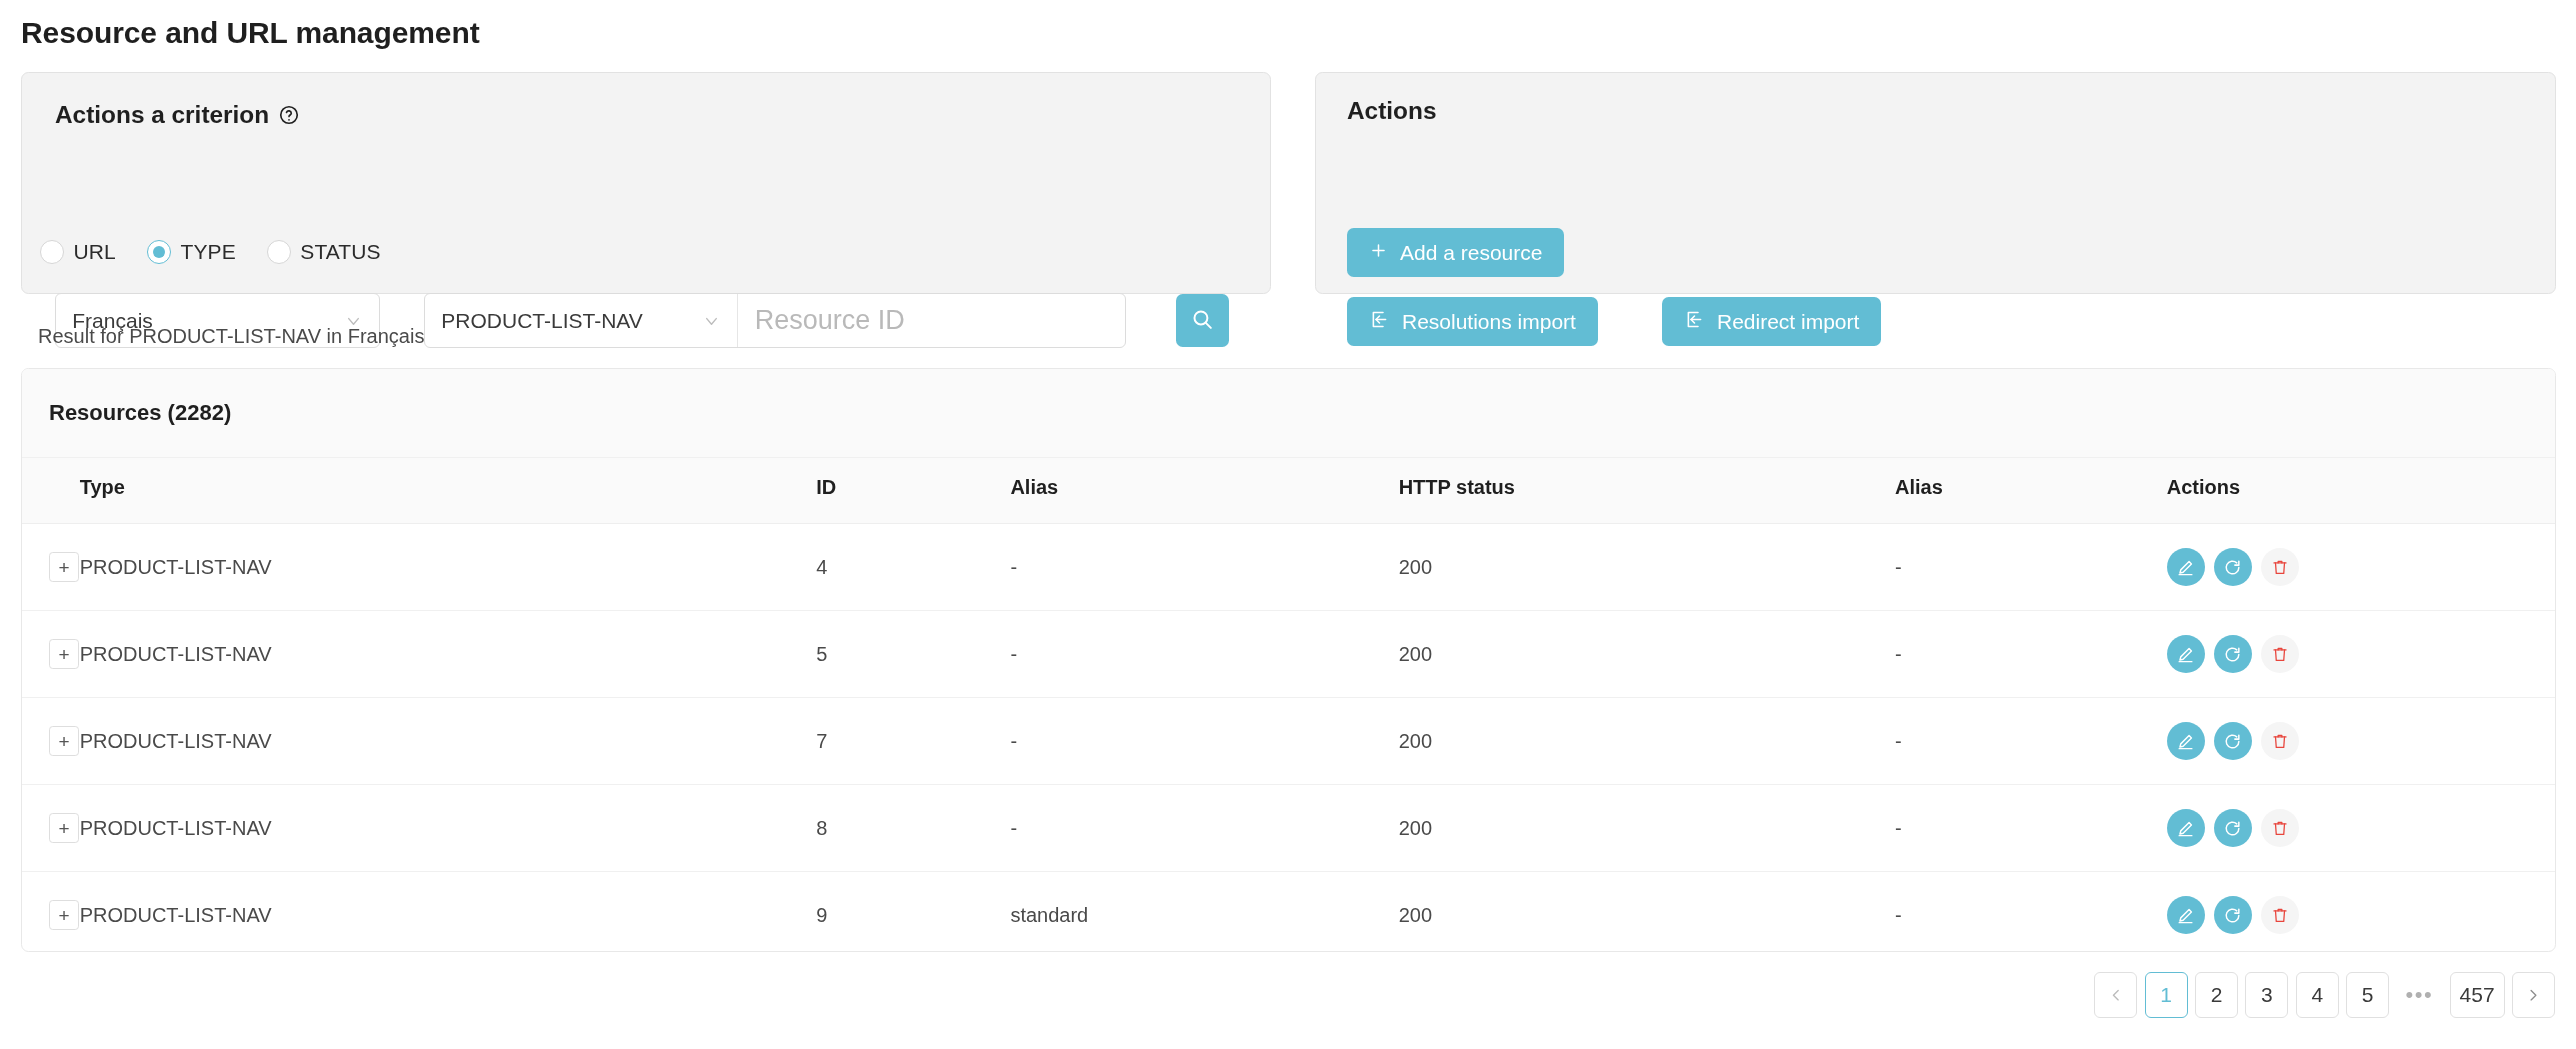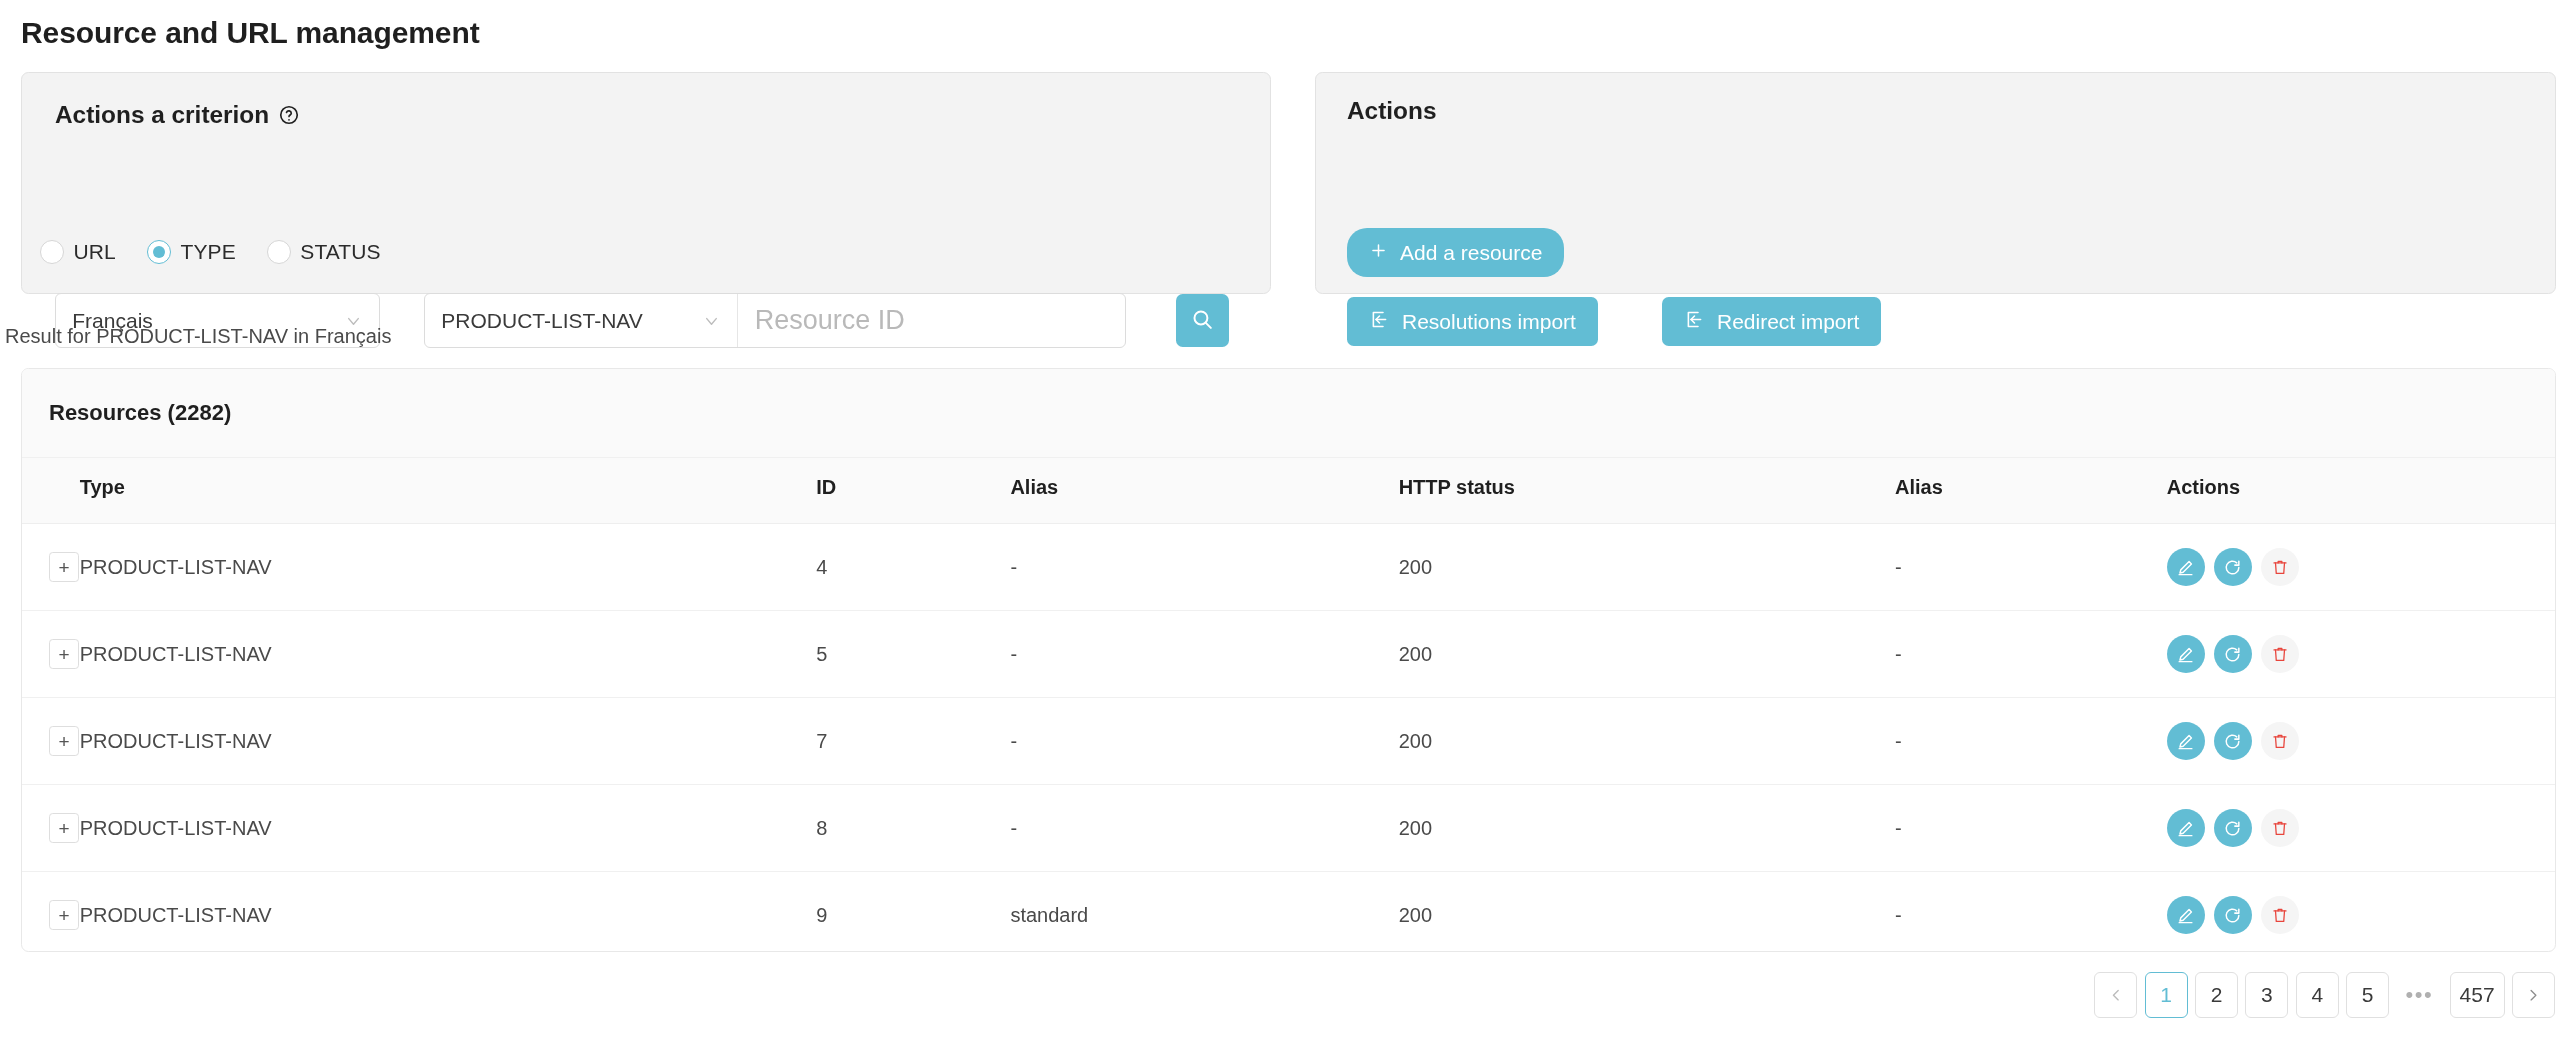--- a/index.html
+++ b/index.html
@@ -186,28 +186,28 @@
     color: #ffffff;
     border: 0;
     border-radius: 6.7px;
     font-size: 21px;
     font-family: "Liberation Sans", sans-serif;
     height: 49px;
     padding: 0 22px;
     cursor: pointer;
     white-space: nowrap;
   }
-  .btn-add { position: absolute; left: 31px; top: 155px; border-radius: 20px; }
+  .btn-add { position: absolute; left: 31px; top: 155px; }
   .btn-res { position: absolute; left: 31px; top: 224px; }
   .btn-red { position: absolute; left: 346px; top: 224px; }
 
   
   .result-caption {
     position: absolute;
-    left: 5px; top: 325px;
+    left: 38px; top: 325px;
     font-size: 20px;
     color: #4a4a4a;
   }
 
   
   .table-card {
     position: absolute;
     left: 21px; top: 368px;
     width: 2535px; height: 584px;
     background: #ffffff;

